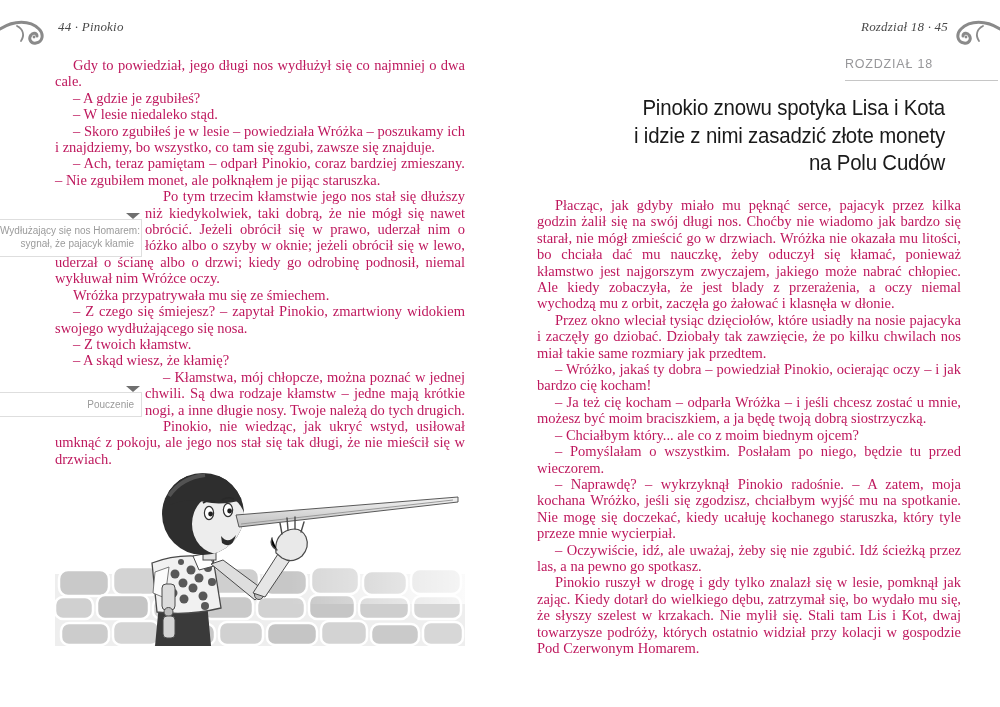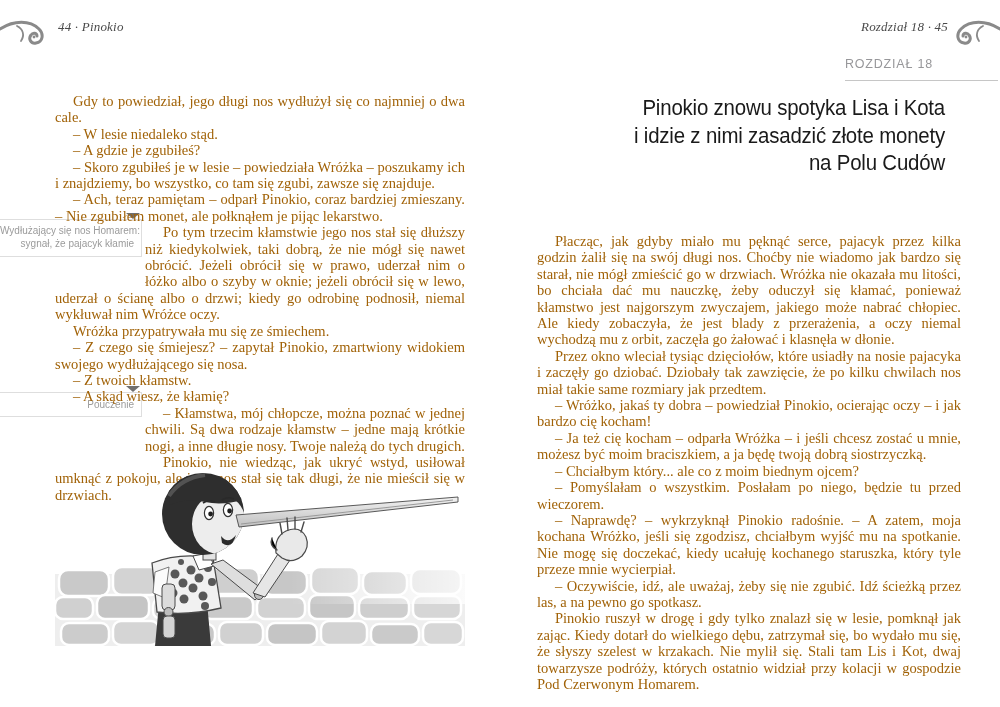--- a/index.html
+++ b/index.html
@@ -16,21 +16,21 @@
   }
   .rh-left{left:58px;}
   .rh-right{right:52px;text-align:right;}
 
   
   .flourish{position:absolute;top:14px;width:52px;height:38px;}
   .flourish.left{left:0;}
   .flourish.right{right:0;transform:scaleX(-1);}
 
   
-  .body-col{position:absolute;font:14.5px/16.4px "Liberation Serif", serif;color:#a16207;margin-top:36px;}
+  .body-col{position:absolute;font:14.5px/16.4px "Liberation Serif", serif;color:#be185d;}
   .body-col p{margin:0;text-align:justify;text-indent:18px;hyphens:auto;-webkit-hyphens:auto;}
   .left-col{left:55px;top:57px;width:410px;}
   .right-col{left:537px;top:197px;width:424px;}
   .note-spacer{float:left;width:90px;height:50px;}
 
   
   .margin-note{
     position:absolute;left:0;width:142px;box-sizing:border-box;
     border:1px solid #dedede;border-left:none;background:#fff;
     text-align:right;color:#9b9b9b;
@@ -87,24 +87,24 @@
     </div>
     <div class="note-marker marker-1"></div>
 
     <div class="margin-note note-2">
       <span>Pouczenie</span>
     </div>
     <div class="note-marker marker-2"></div>
 
     <div class="body-col left-col">
       <p>Gdy to powiedział, jego długi nos wydłużył się co najmniej o dwa cale.</p>
+      <p>– A gdzie je zgubiłeś?</p>
       <p>– W lesie niedaleko stąd.</p>
-      <p>– A gdzie je zgubiłeś?</p>
       <p>– Skoro zgubiłeś je w lesie – powiedziała Wróżka – poszukamy ich i znajdziemy, bo wszystko, co tam się zgubi, zawsze się znajduje.</p>
-      <p>– Ach, teraz pamiętam – odparł Pinokio, coraz bardziej zmieszany. – Nie zgubiłem monet, ale połknąłem je pijąc lekarstwo.</p>
+      <p>– Ach, teraz pamiętam – odparł Pinokio, coraz bardziej zmieszany. – Nie zgubiłem monet, ale połknąłem je pijąc staruszka.</p>
       <p><span class="note-spacer"></span><span>Po tym trzecim kłamstwie jego nos stał się dłuższy niż kiedykolwiek, taki dobrą, że nie mógł się nawet obrócić. Jeżeli obrócił się w prawo, uderzał nim o łóżko albo o szyby w oknie; jeżeli obrócił się w lewo, uderzał o ścianę albo o drzwi; kiedy go odrobinę podnosił, niemal wykłuwał nim Wróżce oczy.</span></p>
       <p>Wróżka przypatrywała mu się ze śmiechem.</p>
       <p>– Z czego się śmiejesz? – zapytał Pinokio, zmartwiony widokiem swojego wydłużającego się nosa.</p>
       <p>– Z twoich kłamstw.</p>
       <p>– A skąd wiesz, że kłamię?</p>
       <p><span class="note-spacer"></span><span>– Kłamstwa, mój chłopcze, można poznać w jednej chwili. Są dwa rodzaje kłamstw – jedne mają krótkie nogi, a inne długie nosy. Twoje należą do tych drugich.</span></p>
       <p>Pinokio, nie wiedząc, jak ukryć wstyd, usiłował umknąć z pokoju, ale jego nos stał się tak długi, że nie mieścił się w drzwiach.</p>
     </div>
 
     <div class="illustration" role="img" aria-label="Pinokio z bardzo długim nosem stojący przed kamiennym murem">

